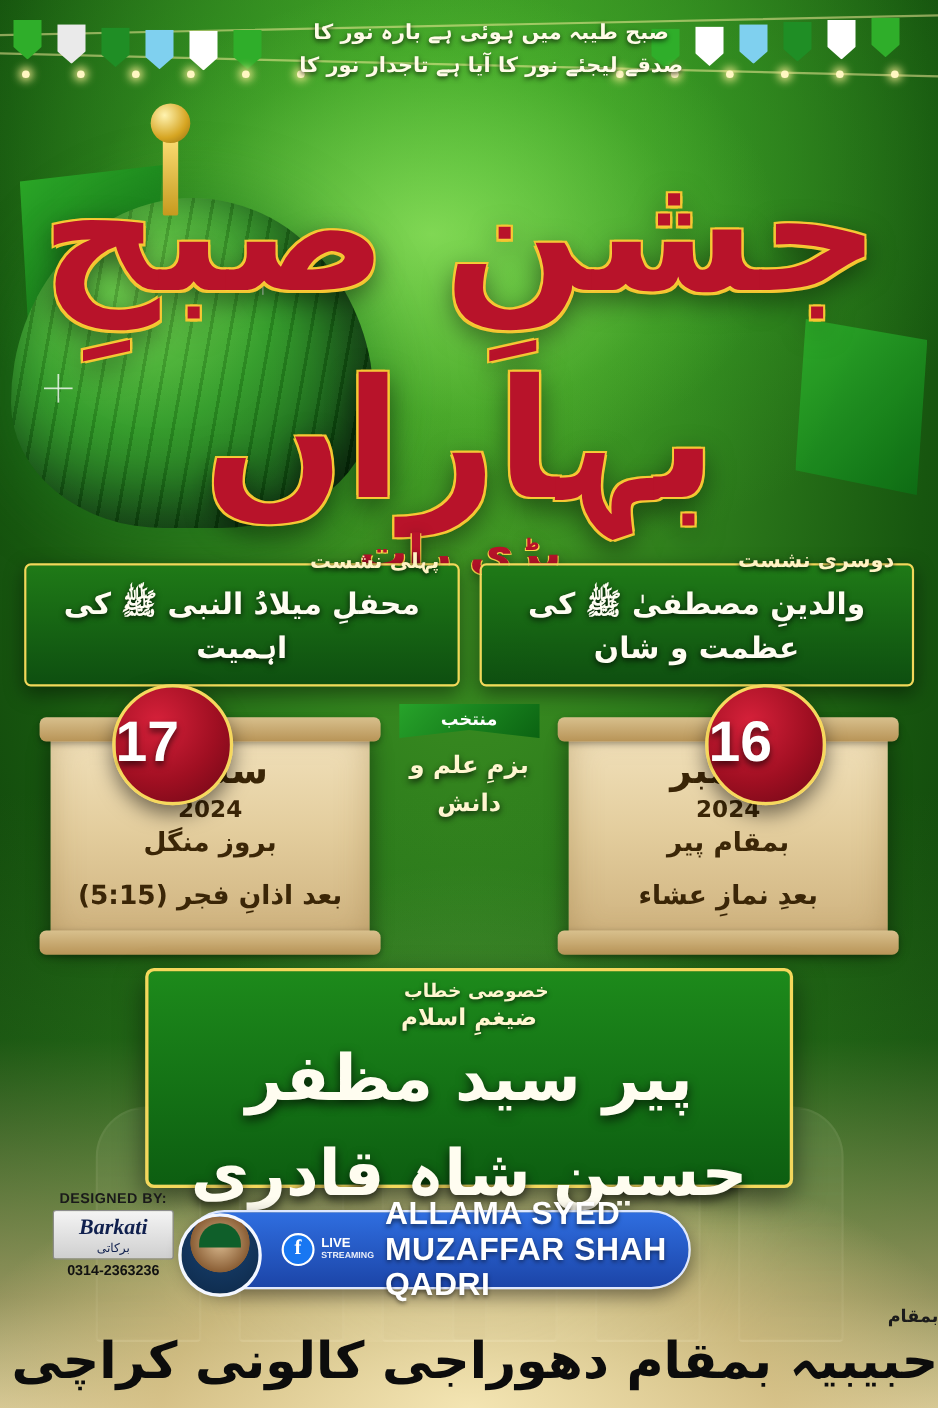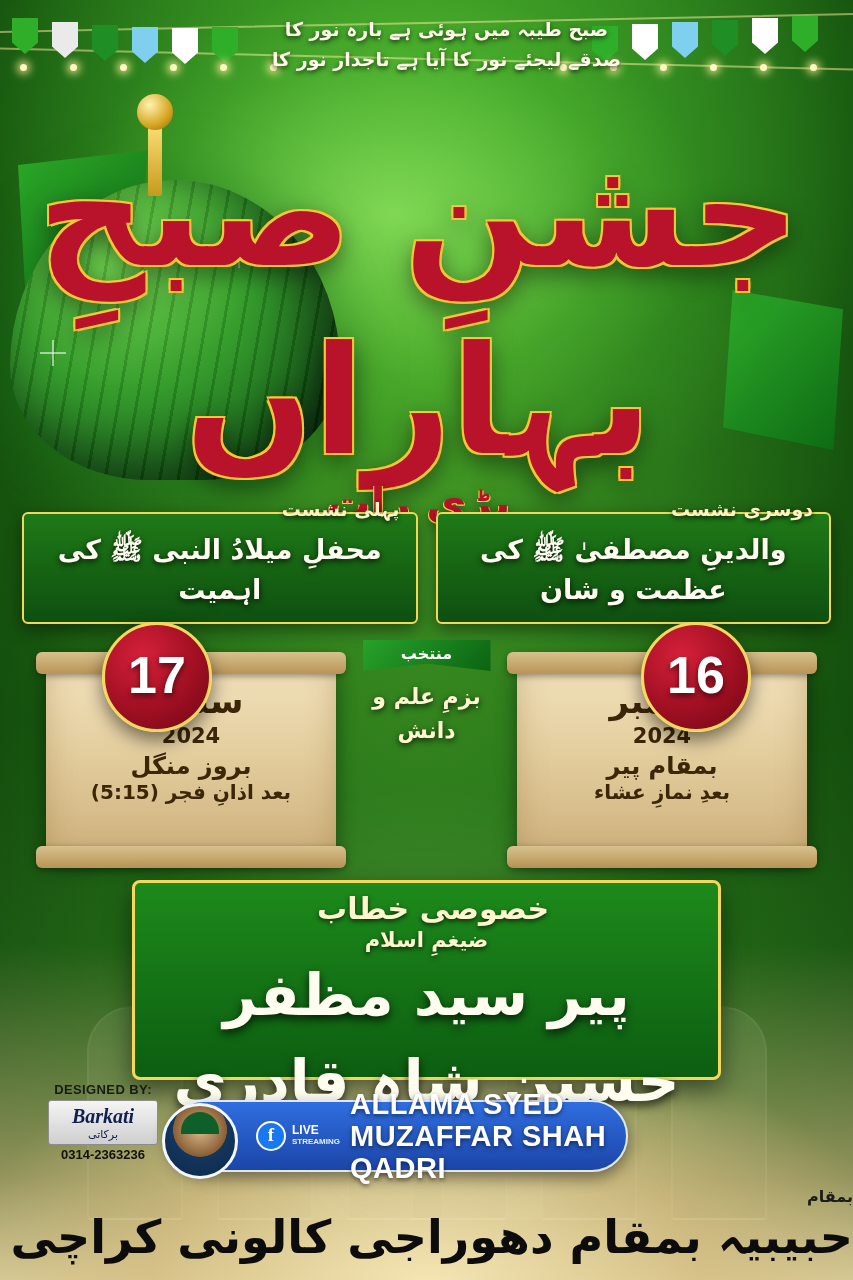--- a/index.html
+++ b/index.html
@@ -267,35 +267,34 @@
   .scroll-text {
     position: absolute;
     inset: 18px 12px 14px;
     color: #3b2607;
     font-weight: bold;
     text-align: center;
   }
   .scroll-month { font-size: 34px; line-height: 42px; }
   .scroll-year { font-size: 21px; margin-top: 2px; }
   .scroll-day { font-size: 24px; margin-top: 4px; }
-  .scroll-time { font-size: 20px; margin-top: 0; }
+  .scroll-time { font-size: 24px; margin-top: 20px; }
 
   .daybadge {
     position: absolute;
     top: -14px;
     width: 104px;
     height: 104px;
     border-radius: 50%;
     background: radial-gradient(circle at 36% 30%, #d6213a 0%, #a00f22 55%, #6c0715 100%);
     border: 3px solid #f6d85e;
     color: #fff;
     font-size: 52px;
     font-weight: bold;
     line-height: 100px;
-    text-align: center;
     box-shadow: 0 8px 18px rgba(0,0,0,.5);
     text-shadow: 0 3px 6px rgba(0,0,0,.6);
   }
   .daybadge-left { left: 56px; }
   .daybadge-right { right: 56px; }
 
   .center-note {
     position: absolute;
     left: 50%;
     top: 44px;
@@ -332,21 +331,21 @@
     height: 186px;
     background: linear-gradient(to bottom, #1d8a1b 0%, #0d5e11 100%);
     border: 3px solid #f4d85c;
     border-radius: 8px;
     box-shadow: 0 10px 26px rgba(0,0,0,.5);
     text-align: center;
     padding-top: 8px;
   }
   .speaker-tag {
     color: #fff6cf;
-    font-size: 30px;
+    font-size: 17px;
     font-weight: bold;
     text-shadow: 0 2px 5px rgba(0,0,0,.7);
     margin-left: 13px;
   }
   .speaker-role {
     color: #fff6cf;
     font-size: 21px;
     font-weight: bold;
     margin-top: 2px;
     text-shadow: 0 2px 5px rgba(0,0,0,.7);

